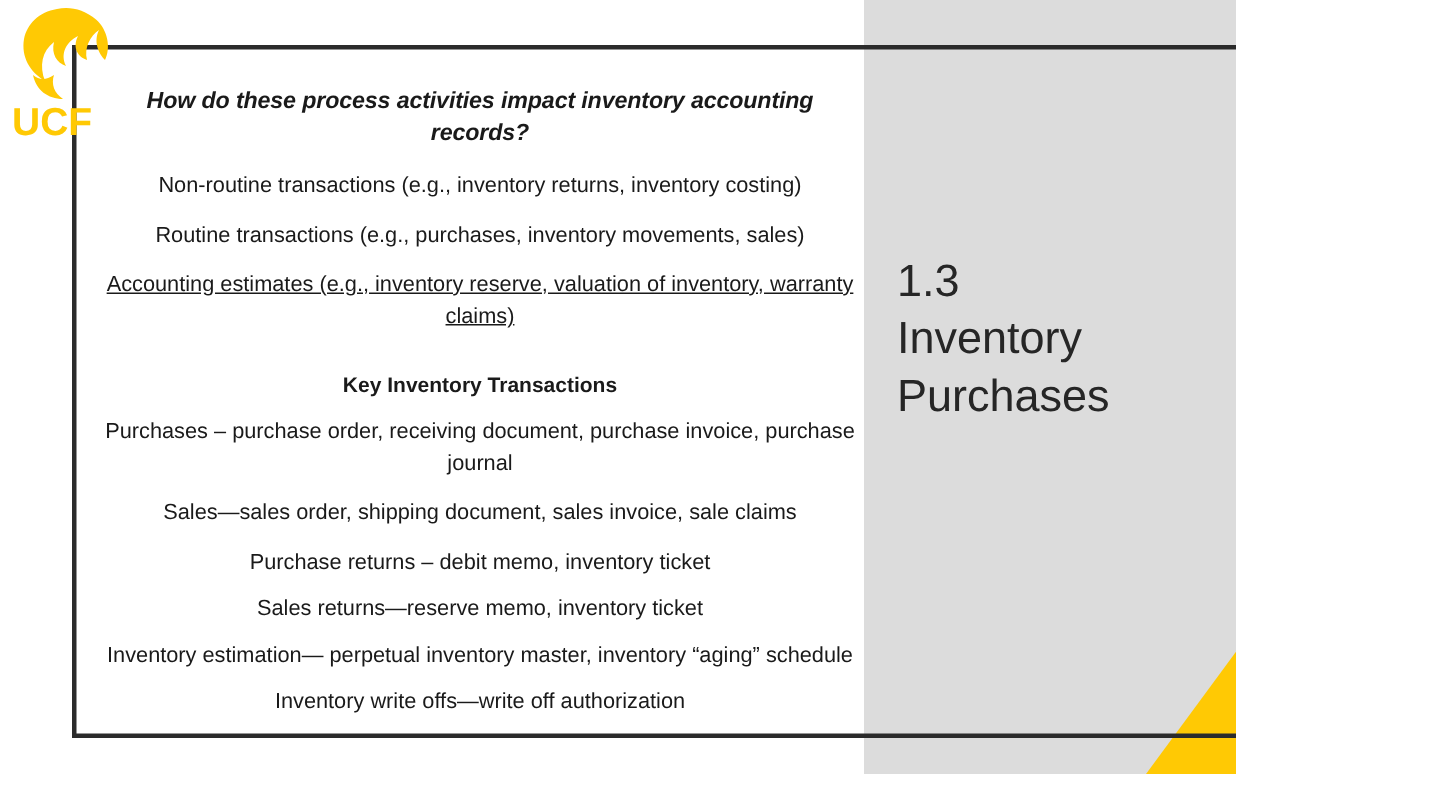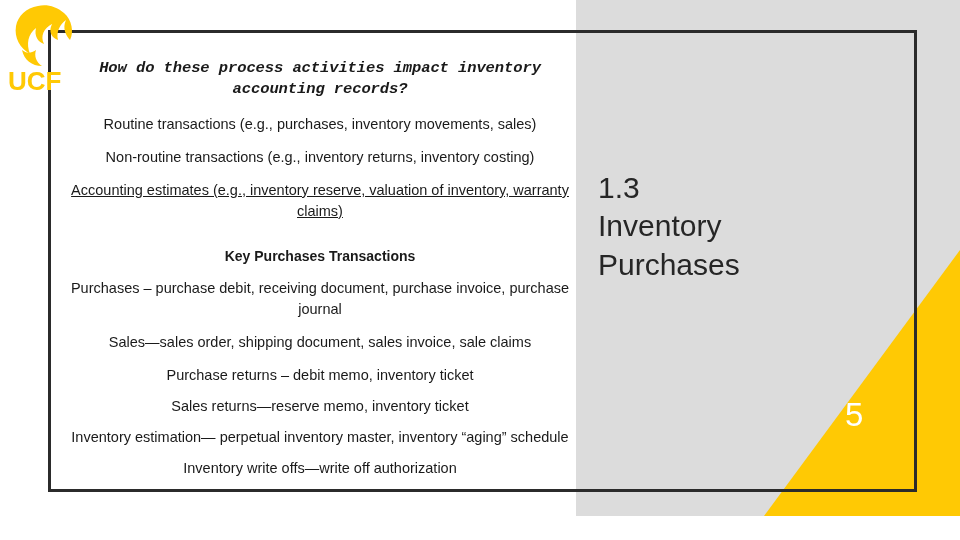--- a/index.html
+++ b/index.html
@@ -8,21 +8,21 @@
   }
   body {
     width: 960px;
     height: 540px;
     background: #ffffff;
     font-family: "Liberation Sans", sans-serif;
     overflow: hidden;
   }
   .slide {
     position: relative;
-    width: 960px;
+    width: 824px;
     height: 540px;
     background: #ffffff;
     overflow: hidden;
   }
 
   
   .gray-panel {
     position: absolute;
     left: 576px;
     top: 0;
@@ -72,21 +72,20 @@
     text-align: center;
     color: #1a1a1a;
   }
   .heading {
     font-style: italic;
     font-weight: bold;
     font-size: 15.5px;
     line-height: 1.35;
     margin: 0 18px 14px 18px;
     letter-spacing: -0.1px;
-    font-family: Liberation Mono, monospace;
   }
   .line {
     font-size: 14.5px;
     line-height: 1.45;
     margin: 0 0 12px 0;
   }
   .line.tight { margin-bottom: 10px; text-align: center; }
   .subhead {
     font-size: 14px;
     font-weight: bold;
@@ -138,27 +137,27 @@
     <g fill="#ffc904" font-family="Liberation Sans, sans-serif" font-size="26" font-weight="bold">
       <text x="0" y="86">UCF</text>
     </g>
   </svg>
 
   <div class="content-box"></div>
 
   <div class="left-col">
     <div class="heading">How do these process activities impact inventory accounting records?</div>
 
+    <div class="line">Non-routine transactions (e.g., inventory returns, inventory costing)</div>
     <div class="line">Routine transactions (e.g., purchases, inventory movements, sales)</div>
-    <div class="line">Non-routine transactions (e.g., inventory returns, inventory costing)</div>
     <div class="line indent-a">Accounting estimates (e.g., inventory reserve, valuation of inventory, warranty claims)</div>
 
-    <div class="subhead">Key Purchases Transactions</div>
+    <div class="subhead">Key Inventory Transactions</div>
 
-    <div class="line">Purchases – purchase debit, receiving document, purchase invoice, purchase journal</div>
+    <div class="line">Purchases – purchase order, receiving document, purchase invoice, purchase journal</div>
     <div class="line">Sales—sales order, shipping document, sales invoice, sale claims</div>
     <div class="line tight">Purchase returns – debit memo, inventory ticket</div>
     <div class="line tight">Sales returns—reserve memo, inventory ticket</div>
     <div class="line tight">Inventory estimation— perpetual inventory master, inventory “aging” schedule</div>
     <div class="line tight">Inventory write offs—write off authorization</div>
   </div>
 
   <div class="right-text">
     <span class="num">1.3</span>
     <span class="ttl">Inventory</span>

